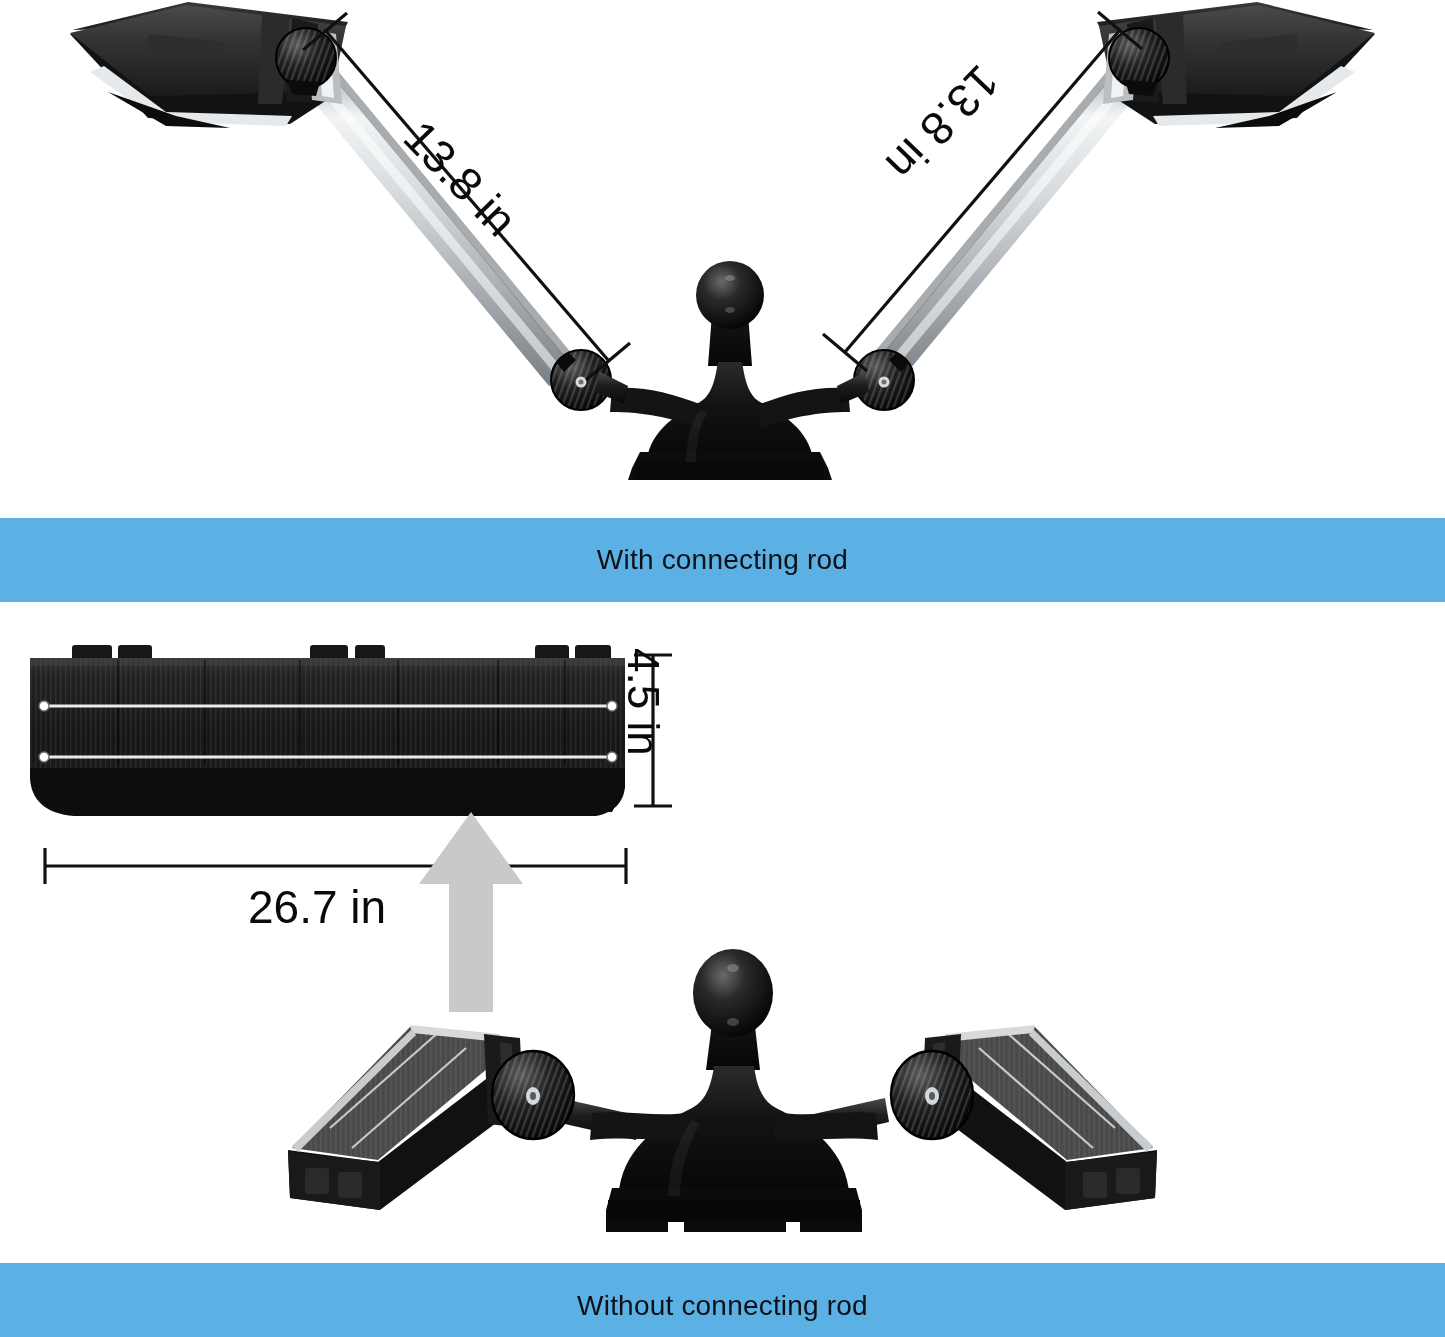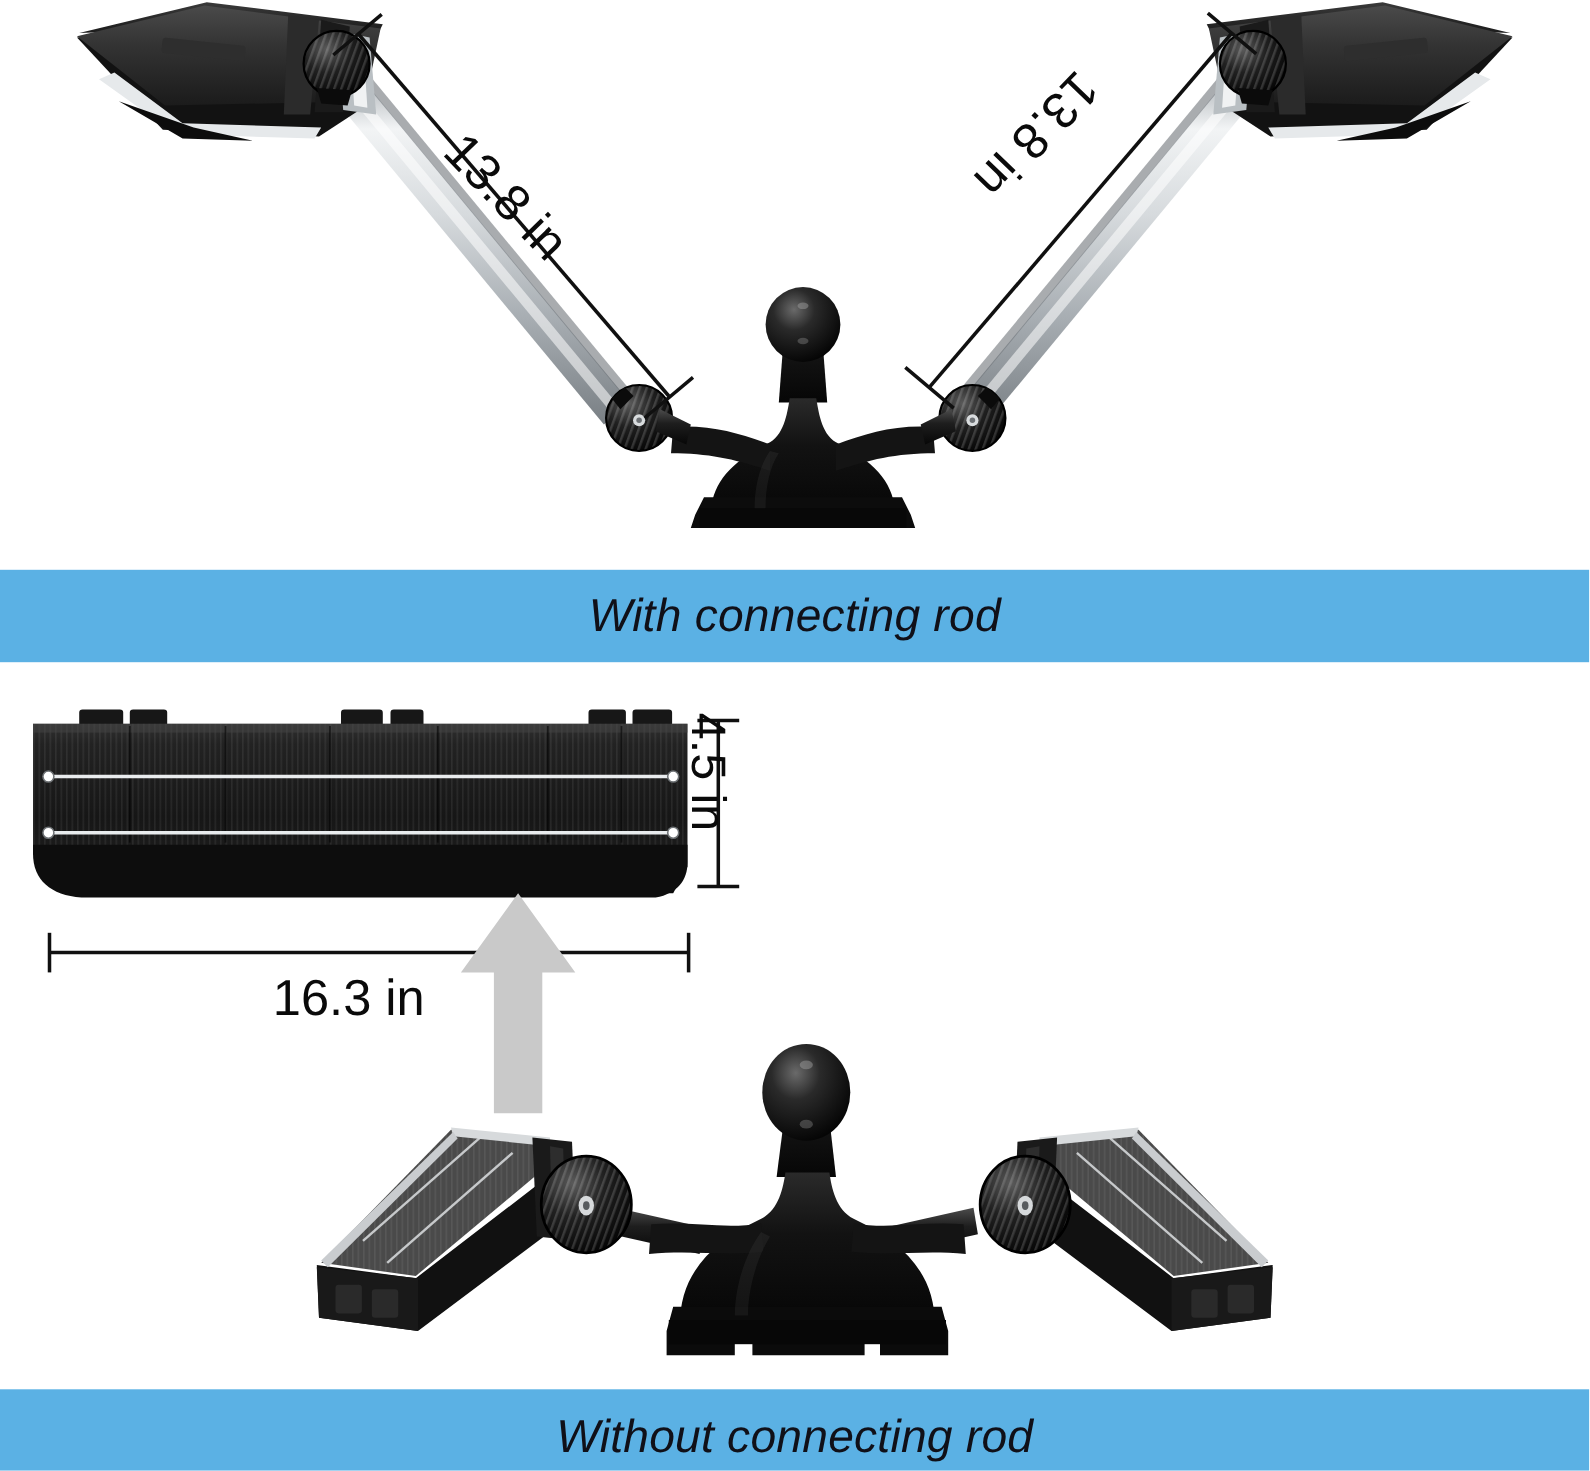--- a/index.html
+++ b/index.html
@@ -23,25 +23,24 @@
     position: absolute;
     left: 0;
     width: 1445px;
     background: #5bb1e4;
     display: flex;
     align-items: center;
     justify-content: center;
   }
   .banner-label {
     color: #101018;
-    font-size: 42px;
+    font-size: 28px;
     font-weight: 500;
     letter-spacing: 0.2px;
     font-family: "Liberation Sans", sans-serif;
-    font-style: italic;
   }
   #banner-top { top: 518px; height: 84px; }
   #banner-bottom { top: 1251px; height: 86px; }
 
   
   .dim-text {
     position: absolute;
     color: #0a0a0a;
     font-size: 46px;
     font-weight: 500;
@@ -387,21 +386,21 @@
       </g>
     </g>
   </svg>
 
   <div class="dim-text" id="dim-138-left">13.8 in</div>
 
   <div class="dim-text" id="dim-138-right">13.8 in</div>
 
   <div class="dim-text" id="dim-45">4.5 in</div>
 
-  <div class="dim-text" id="dim-163">16.3 in</div>
+  <div class="dim-text" id="dim-163">26.7 in</div>
 
   <div class="banner" id="banner-top" style="background: rgb(91, 177, 228);">
     <span class="banner-label" style="color: rgb(16, 16, 24);">With connecting rod</span>
   </div>
 
   <div class="banner" id="banner-bottom" style="background: rgb(91, 177, 228); margin-top: 12px;">
     <span class="banner-label" style="color: rgb(16, 16, 24);">Without connecting rod</span>
   </div>
 
 </div>

